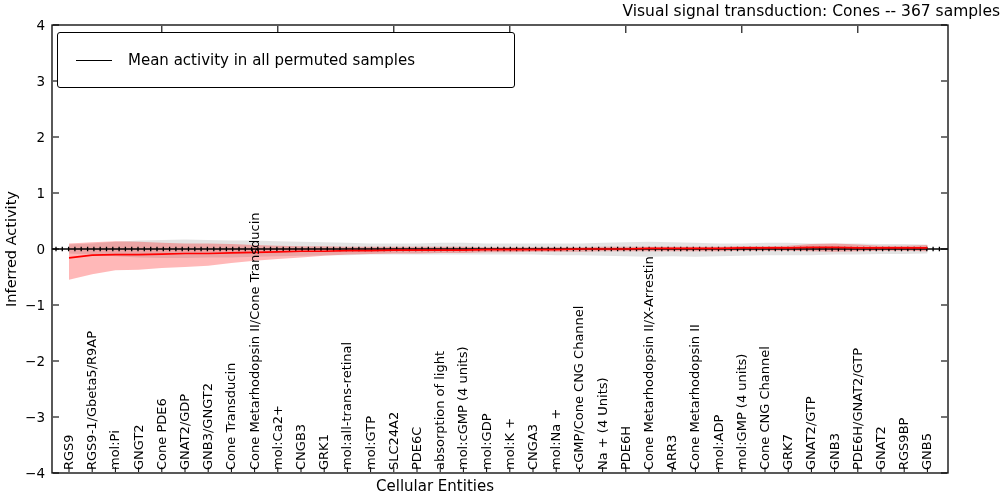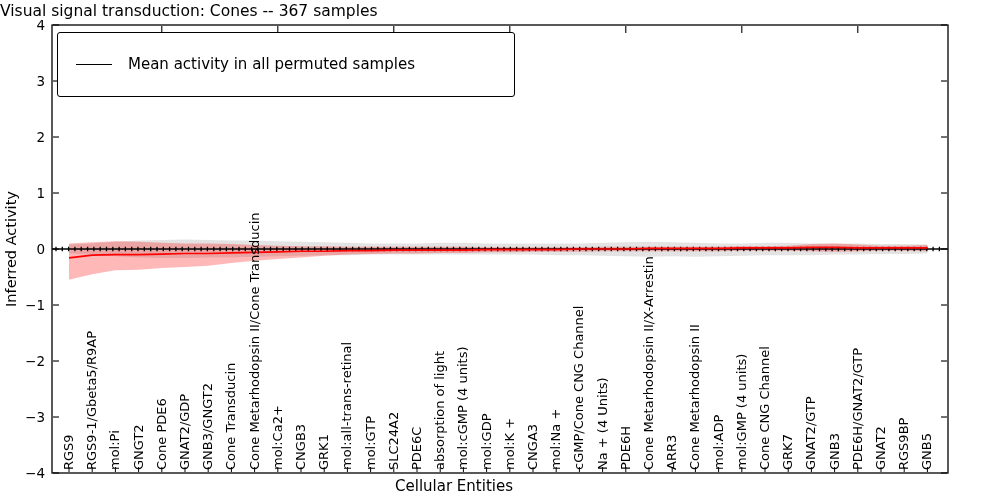--- a/index.html
+++ b/index.html
@@ -6,34 +6,34 @@
   .figure{
     position:relative;
     width:1000px;height:500px;
     background:#ffffff;
     font-family:"DejaVu Sans", sans-serif;
     color:#000;
     overflow:hidden;
   }
   .chart-title{
     position:absolute;top:2px;left:0;width:1000px;
-    text-align:left;font-size:15.5px;color:#000;
+    text-align:right;font-size:15.5px;color:#000;
   }
   .y-axis-label{
     position:absolute;left:11px;top:249px;
     transform:translate(-50%,-50%) rotate(-90deg);
     font-size:14.5px;white-space:nowrap;
   }
   .x-axis-label{
     position:absolute;top:477px;left:0;width:870px;
-    text-align:center;font-size:15px;padding-left:19px;
+    text-align:center;font-size:15px;
   }
   .plot-svg{position:absolute;left:0;top:0;}
   .legend{
-    position:absolute;left:57px;top:32px;width:458px;height:65px;
+    position:absolute;left:57px;top:32px;width:458px;height:56px;
     box-sizing:border-box;border:1.5px solid #000;border-radius:3px;
     background:#fff;display:flex;flex-direction:column;
     justify-content:space-evenly;padding:3px 0;
   }
   .legend-row{display:flex;align-items:center;gap:16px;padding-left:18px;}
   .legend-swatch{width:36px;height:0;border-top:1.8px solid #000;flex:0 0 36px;}
   .legend-label{font-size:15px;line-height:1.25;}
   svg text{fill:#000;}
   .tick-label-y{font-size:13.5px;}
   .tick-label-x{font-size:13px;}

